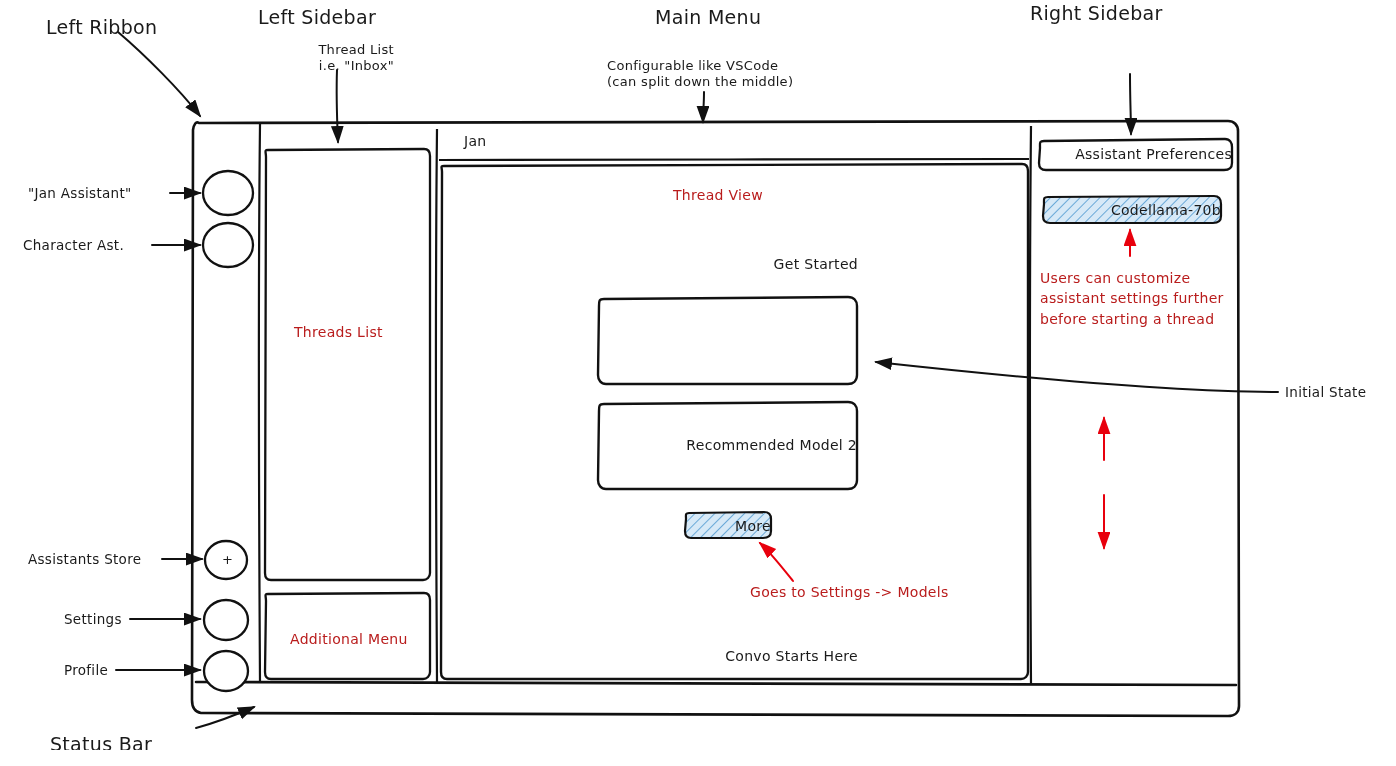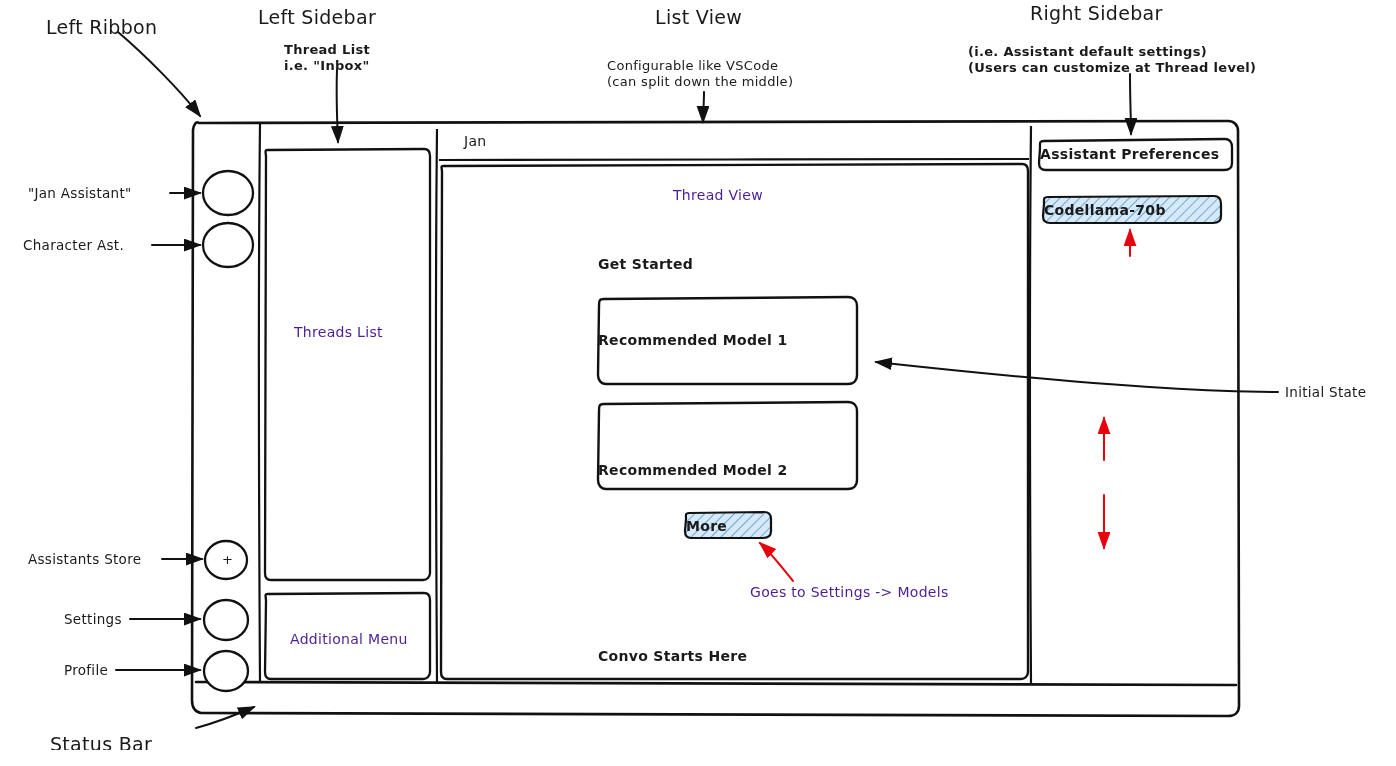--- a/index.html
+++ b/index.html
@@ -23,30 +23,30 @@
     height: 766px;
     pointer-events: none;
   }
   .lbl {
     position: absolute;
     color: #1a1a1a;
     font-family: "DejaVu Sans", sans-serif;
     white-space: pre;
     line-height: 1.25;
   }
-  .lbl.center { text-align: left; font-weight: bold; }
+  .lbl.center { text-align: right; }
   .handw {
     font-family: "DejaVu Sans", sans-serif;
     letter-spacing: .3px;
   }
   .title-lbl { font-size: 19px; }
   .sub-lbl { font-size: 13px; }
   .annot-lbl { font-size: 13.5px; }
   .inner-lbl { font-size: 14px; }
-  .red-inner { font-size: 14px; color: #4c1d95; }
+  .red-inner { font-size: 14px; color: #b91c1c; }
 
   
 </style>
 </head>
 <body>
 
 <div id="canvas">
 
   <svg class="svg-layer" viewBox="0 0 1396 766" xmlns="http://www.w3.org/2000/svg">
     <defs>
@@ -136,50 +136,50 @@
     <g stroke="#e8000d" fill="none" stroke-width="2" marker-end="url(#arrowred)" stroke-linecap="round">
       <path d="M793,581 C781,566 770,552 760,543"></path>
       <path d="M1130,256 C1130,245 1130,237 1130,230"></path>
       <path d="M1104,460 C1104,440 1104,425 1104,418"></path>
       <path d="M1104,495 C1104,520 1104,538 1104,548"></path>
     </g>
   </svg>
 
   <div class="lbl handw title-lbl" style="left:46px; top:16px;">Left Ribbon</div>
   <div class="lbl handw title-lbl" style="left:258px; top:6px;">Left Sidebar</div>
-  <div class="lbl handw title-lbl" style="left:655px; top:6px;">List View</div>
+  <div class="lbl handw title-lbl" style="left:655px; top:6px;">Main Menu</div>
   <div class="lbl handw title-lbl" style="left:1030px; top:2px;">Right Sidebar</div>
 
   <div class="lbl handw sub-lbl center" style="left:284px; top:42px; width:110px;">Thread List
 i.e. "Inbox"</div>
   <div class="lbl handw sub-lbl" style="left:607px; top:58px;">Configurable like VSCode
 (can split down the middle)</div>
-  <div class="lbl handw sub-lbl center" style="left:968px; top:44px; width:325px;">(i.e. Assistant default settings)
-(Users can customize at Thread level)</div>
 
   <div class="lbl handw annot-lbl" style="left:28px; top:185px;">"Jan Assistant"</div>
   <div class="lbl handw annot-lbl" style="left:23px; top:237px;text-align:right;">Character Ast.</div>
   <div class="lbl handw annot-lbl" style="left:28px; top:551px;">Assistants Store</div>
   <div class="lbl handw annot-lbl" style="left:64px; top:611px;">Settings</div>
   <div class="lbl handw annot-lbl" style="left:64px; top:662px;">Profile</div>
   <div class="lbl handw title-lbl" style="left:50px; top:733px;">Status Bar</div>
 
   <div class="lbl handw annot-lbl" style="left:1285px; top:384px;">Initial State</div>
 
   <div class="lbl handw red-inner" style="left:294px; top:324px;">Threads List</div>
   <div class="lbl handw red-inner" style="left:673px; top:187px;">Thread View</div>
   <div class="lbl handw red-inner" style="left:290px; top:631px;">Additional Menu</div>
   <div class="lbl handw red-inner" style="left:750px; top:584px;">Goes to Settings -&gt; Models</div>
+  <div class="lbl handw red-inner" style="left:1040px; top:268px; line-height:1.45;">Users can customize
+assistant settings further
+before starting a thread</div>
 
   <div class="lbl handw inner-lbl" style="left:464px; top:133px;">Jan</div>
 
   <div class="lbl handw inner-lbl center" style="left:598px; top:256px; width:260px;">Get Started</div>
 
-  <div class="lbl handw inner-lbl center" style="left:598px; top:332px; width:259px;">Recommended Model 1</div>
-  <div class="lbl handw inner-lbl center" style="left:598px; top:437px; width:259px;margin-top:25px;">Recommended Model 2</div>
+  <div class="lbl handw inner-lbl center" style="left:598px; top:437px; width:259px;">Recommended Model 2</div>
 
   <div class="lbl handw inner-lbl center" style="left:686px; top:518px; width:85px;">More</div>
 
   <div class="lbl handw inner-lbl center" style="left:598px; top:648px; width:260px;">Convo Starts Here</div>
 
   <div class="lbl handw inner-lbl center" style="left:1040px; top:146px; width:192px;">Assistant Preferences</div>
   <div class="lbl handw inner-lbl center" style="left:1044px; top:202px; width:177px;">Codellama-70b</div>
 
   <div class="lbl handw" style="left:222px; top:552px; font-size:13px;">+</div>
 

